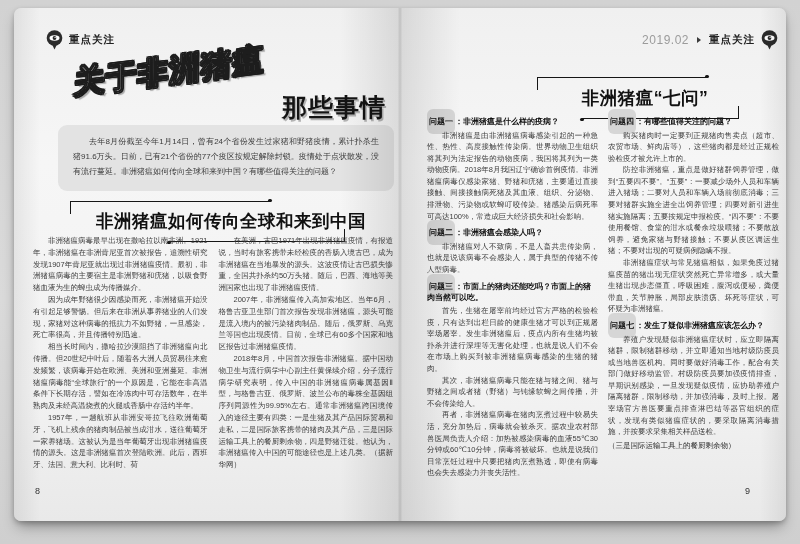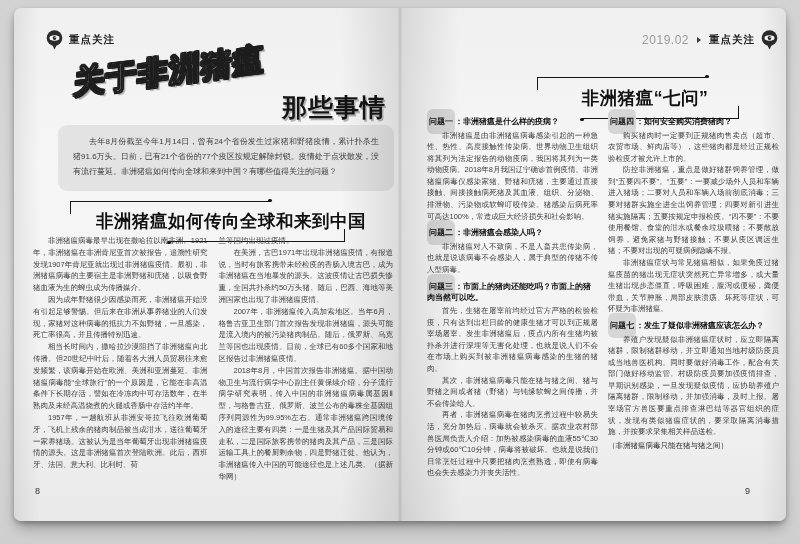--- a/index.html
+++ b/index.html
@@ -127,21 +127,20 @@
   </div>
 
   <div class="cols cols-l">
     <div class="col">
       <p>非洲猪瘟病毒最早出现在撒哈拉以南非洲。1921年，非洲猪瘟在非洲肯尼亚首次被报告，追溯性研究发现1907年肯尼亚就出现过非洲猪瘟疫情。最初，非洲猪瘟病毒的主要宿主是非洲野猪和疣猪，以吸食野猪血液为生的蜱虫成为传播媒介。</p>
       <p>因为成年野猪很少因感染而死，非洲猪瘟开始没有引起足够警惕。但后来在非洲从事养猪业的人们发现，家猪对这种病毒的抵抗力不如野猪，一旦感染，死亡率很高，并且传播特别迅速。</p>
       <p>相当长时间内，撒哈拉沙漠阻挡了非洲猪瘟向北传播。但20世纪中叶后，随着各大洲人员贸易往来愈发频繁，该病毒开始在欧洲、美洲和亚洲蔓延。非洲猪瘟病毒能“全球旅行”的一个原因是，它能在非高温条件下长期存活，譬如在冷冻肉中可存活数年，在半熟肉及未经高温烧煮的火腿或香肠中存活约半年。</p>
       <p>1957年，一趟航班从非洲安哥拉飞往欧洲葡萄牙，飞机上残余的猪肉制品被当成泔水，送往葡萄牙一家养猪场。这被认为是当年葡萄牙出现非洲猪瘟疫情的源头。这是非洲猪瘟首次登陆欧洲。此后，西班牙、法国、意大利、比利时、荷</p>
     </div>
     <div class="col">
-      <p class="noindent">兰等国均出现过疫情。</p>
       <p>在美洲，古巴1971年出现非洲猪瘟疫情，有报道说，当时有旅客携带未经检疫的香肠入境古巴，成为非洲猪瘟在当地暴发的源头。这波疫情让古巴损失惨重，全国共扑杀约50万头猪。随后，巴西、海地等美洲国家也出现了非洲猪瘟疫情。</p>
       <p>2007年，非洲猪瘟传入高加索地区。当年6月，格鲁吉亚卫生部门首次报告发现非洲猪瘟，源头可能是流入境内的被污染猪肉制品。随后，俄罗斯、乌克兰等国也出现疫情。目前，全球已有60多个国家和地区报告过非洲猪瘟疫情。</p>
       <p>2018年8月，中国首次报告非洲猪瘟。据中国动物卫生与流行病学中心副主任黄保续介绍，分子流行病学研究表明，传入中国的非洲猪瘟病毒属基因Ⅱ型，与格鲁吉亚、俄罗斯、波兰公布的毒株全基因组序列同源性为99.95%左右。通常非洲猪瘟跨国境传入的途径主要有四类：一是生猪及其产品国际贸易和走私，二是国际旅客携带的猪肉及其产品，三是国际运输工具上的餐厨剩余物，四是野猪迁徙。他认为，非洲猪瘟传入中国的可能途径也是上述几类。（据新华网）</p>
     </div>
   </div>
 
   <div class="frame frame-r">
     <span class="brk top"></span>
     <span class="brk bot"></span>
     <div class="ttl">非洲猪瘟“七问”</div>
@@ -152,27 +151,27 @@
       <div class="q-head"><span class="pill">问题一</span><span>：非洲猪瘟是什么样的疫病？</span></div>
       <p>非洲猪瘟是由非洲猪瘟病毒感染引起的一种急性、热性、高度接触性传染病。世界动物卫生组织将其列为法定报告的动物疫病，我国将其列为一类动物疫病。2018年8月我国辽宁确诊首例疫情。非洲猪瘟病毒仅感染家猪、野猪和疣猪，主要通过直接接触、间接接触病死猪及其血液、组织、分泌物、排泄物、污染物或软蜱叮咬传染。猪感染后病死率可高达100%，常造成巨大经济损失和社会影响。</p>
       <div class="q-head"><span class="pill">问题二</span><span>：非洲猪瘟会感染人吗？</span></div>
       <p>非洲猪瘟对人不致病，不是人畜共患传染病，也就是说该病毒不会感染人，属于典型的传猪不传人型病毒。</p>
       <div class="q-head"><span class="pill">问题三</span><span>：市面上的猪肉还能吃吗？市面上的猪肉当然可以吃。</span></div>
       <p>首先，生猪在屠宰前均经过官方严格的检验检疫，只有达到出栏日龄的健康生猪才可以到正规屠宰场屠宰。发生非洲猪瘟后，疫点内所有生猪均被扑杀并进行深埋等无害化处理，也就是说人们不会在市场上购买到被非洲猪瘟病毒感染的生猪的猪肉。</p>
       <p>其次，非洲猪瘟病毒只能在猪与猪之间、猪与野猪之间或者猪（野猪）与钝缘软蜱之间传播，并不会传染给人。</p>
       <p>再者，非洲猪瘟病毒在猪肉烹煮过程中较易失活，充分加热后，病毒就会被杀灭。据农业农村部兽医局负责人介绍：加热被感染病毒的血液55℃30分钟或60℃10分钟，病毒将被破坏。也就是说我们日常烹饪过程中只要把猪肉烹煮熟透，即使有病毒也会失去感染力并丧失活性。</p>
     </div>
     <div class="qcol">
-      <div class="q-head"><span class="pill">问题四</span><span>：如何安全购买消费猪肉？</span></div>
+      <div class="q-head"><span class="pill">问题四</span><span>：有哪些值得关注的问题？</span></div>
       <p>购买猪肉时一定要到正规猪肉售卖点（超市、农贸市场、鲜肉店等），这些猪肉都是经过正规检验检疫才被允许上市的。</p>
       <p>防控非洲猪瘟，重点是做好猪群饲养管理，做到“五要四不要”。“五要”：一要减少场外人员和车辆进入猪场；二要对人员和车辆入场前彻底消毒；三要对猪群实施全进全出饲养管理；四要对新引进生猪实施隔离；五要按规定申报检疫。“四不要”：不要使用餐馆、食堂的泔水或餐余垃圾喂猪；不要散放饲养，避免家猪与野猪接触；不要从疫区调运生猪；不要对出现的可疑病例隐瞒不报。</p>
       <p>非洲猪瘟症状与常见猪瘟相似，如果免疫过猪瘟疫苗的猪出现无症状突然死亡异常增多，或大量生猪出现步态僵直，呼吸困难，腹泻或便秘，粪便带血，关节肿胀，局部皮肤溃疡、坏死等症状，可怀疑为非洲猪瘟。</p>
       <div class="q-head"><span class="pill">问题七</span><span>：发生了疑似非洲猪瘟应该怎么办？</span></div>
       <p>养殖户发现疑似非洲猪瘟症状时，应立即隔离猪群，限制猪群移动，并立即通知当地村级防疫员或当地兽医机构。同时要做好消毒工作，配合有关部门做好移动监管。村级防疫员要加强疫情排查，早期识别感染，一旦发现疑似疫情，应协助养殖户隔离猪群，限制移动，并加强消毒，及时上报。屠宰场官方兽医要重点排查淋巴结等器官组织的症状，发现有类似猪瘟症状的，要采取隔离消毒措施，并按要求采集相关样品送检。</p>
-      <p class="src">（非洲猪瘟病毒只能在猪与猪之间）</p>
+      <p class="src">（三是国际运输工具上的餐厨剩余物）</p>
     </div>
   </div>
 
   <div class="pgnum pgnum-l">8</div>
   <div class="pgnum pgnum-r">9</div>
 
   <div class="edgeshade l"></div>
   <div class="edgeshade r"></div>
   <div class="gutter"></div>
 </div>

